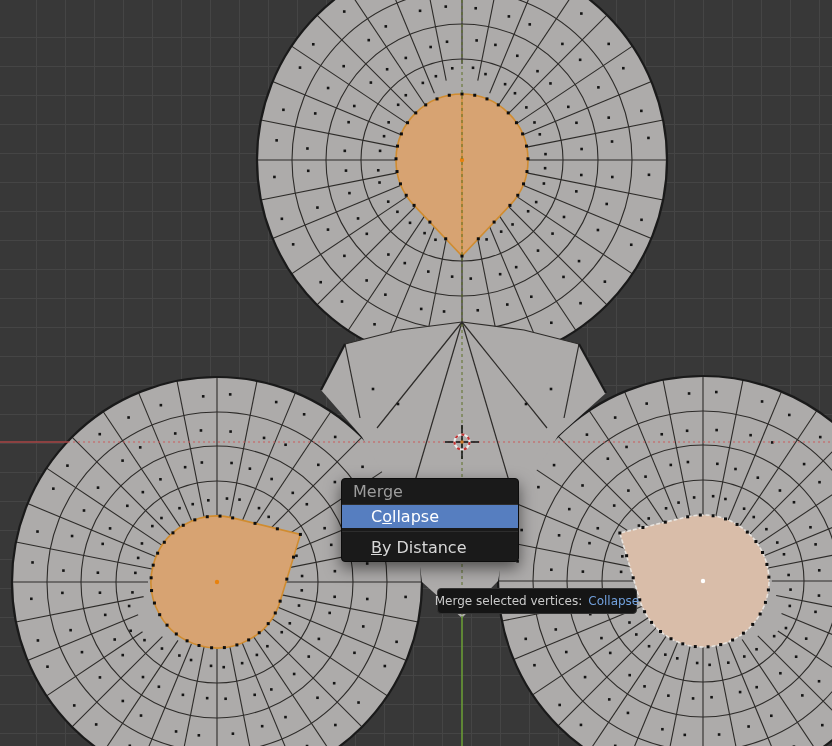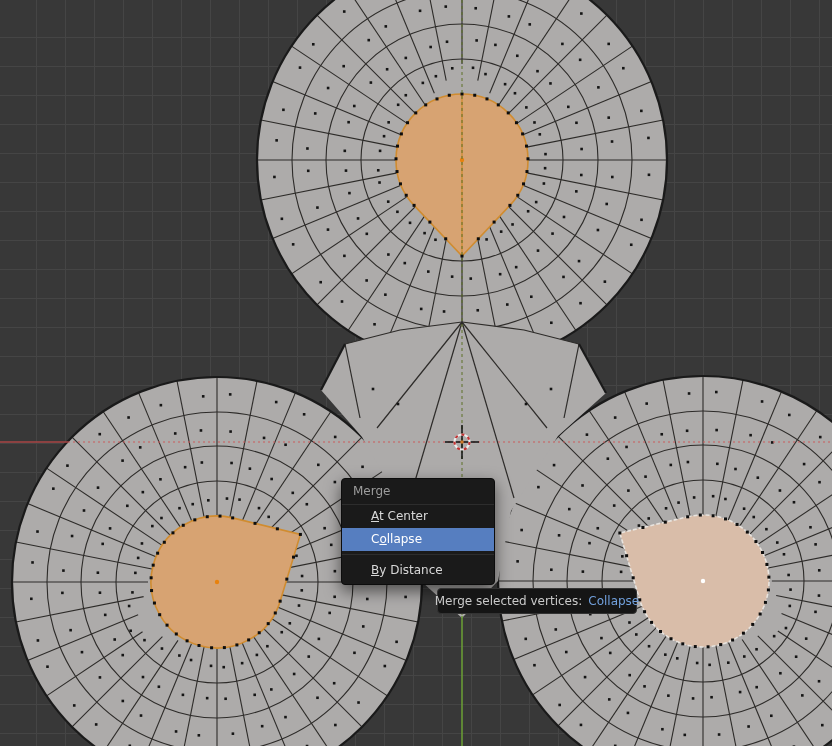--- a/index.html
+++ b/index.html
@@ -5,24 +5,24 @@
   html,body{margin:0;padding:0;background:#222;}
   #stage{position:relative;width:832px;height:746px;overflow:hidden;
          font-family:"DejaVu Sans",sans-serif;
          background-color:#383838;
          background-image:
            repeating-linear-gradient(to right, transparent 0 28px, #454545 28px 29px),
            repeating-linear-gradient(to bottom, transparent 0 28px, #454545 28px 29px);
          background-position:8px 0, 0 9px;}
   #vp{position:absolute;left:0;top:0;}
   
-  .merge-menu{position:absolute;left:341px;top:478px;width:154px;
+  .merge-menu{position:absolute;left:341px;top:478px;width:178px;
       background:var(--menu-bg);border:1px solid #0c0c0c;border-radius:4px;
       box-shadow:0 6px 16px rgba(0,0,0,.55);box-sizing:border-box;
-      padding-bottom:2px;z-index:5;font-size:12px;}
+      padding-bottom:2px;z-index:5;font-size:16px;}
   .menu-header{height:25px;line-height:25px;padding-left:11px;color:var(--menu-header);
       border-bottom:1px solid var(--menu-sep);}
   .menu-item{height:23px;line-height:23px;padding-left:29px;color:var(--menu-item);cursor:default;}
   .menu-item.hl{background:var(--menu-hl);color:#fff;}
   .menu-sep{height:1px;background:var(--menu-sep);margin:3px 0 4px 0;}
   .menu-item u{text-decoration:underline;text-underline-offset:1px;}
   
   .tooltip{position:absolute;left:437px;top:588px;width:200px;height:26px;
       background:var(--tip-bg);border:1px solid var(--tip-border);border-radius:4px;
       box-sizing:border-box;display:flex;align-items:center;justify-content:center;
@@ -667,21 +667,20 @@
         <line x1="462" y1="425" x2="462" y2="459" stroke="#111111" stroke-width="1.5"></line>
         <circle cx="462" cy="442" r="7.5" fill="none" stroke="#ededed" stroke-width="2.2"></circle>
         <circle cx="462" cy="442" r="7.5" fill="none" stroke="#c23434" stroke-width="2.2" stroke-dasharray="3 3.9"></circle>
         <circle cx="462" cy="442" r="1.8" fill="#cf7b2a"></circle>
       </g>
     </svg>
 
   <div class="merge-menu">
     <div class="menu-header">Merge</div>
     <div id="menu-items">
-        <div class="menu-item"><u>A</u>t Center</div>
         <div class="menu-item hl">C<u>o</u>llapse</div>
         <div class="menu-sep"></div>
         <div class="menu-item"><u>B</u>y Distance</div>
       </div>
   </div>
 
   <div class="tooltip">
     <span class="lbl">Merge selected vertices:</span>
     <span class="val">Collapse</span>
   </div>

